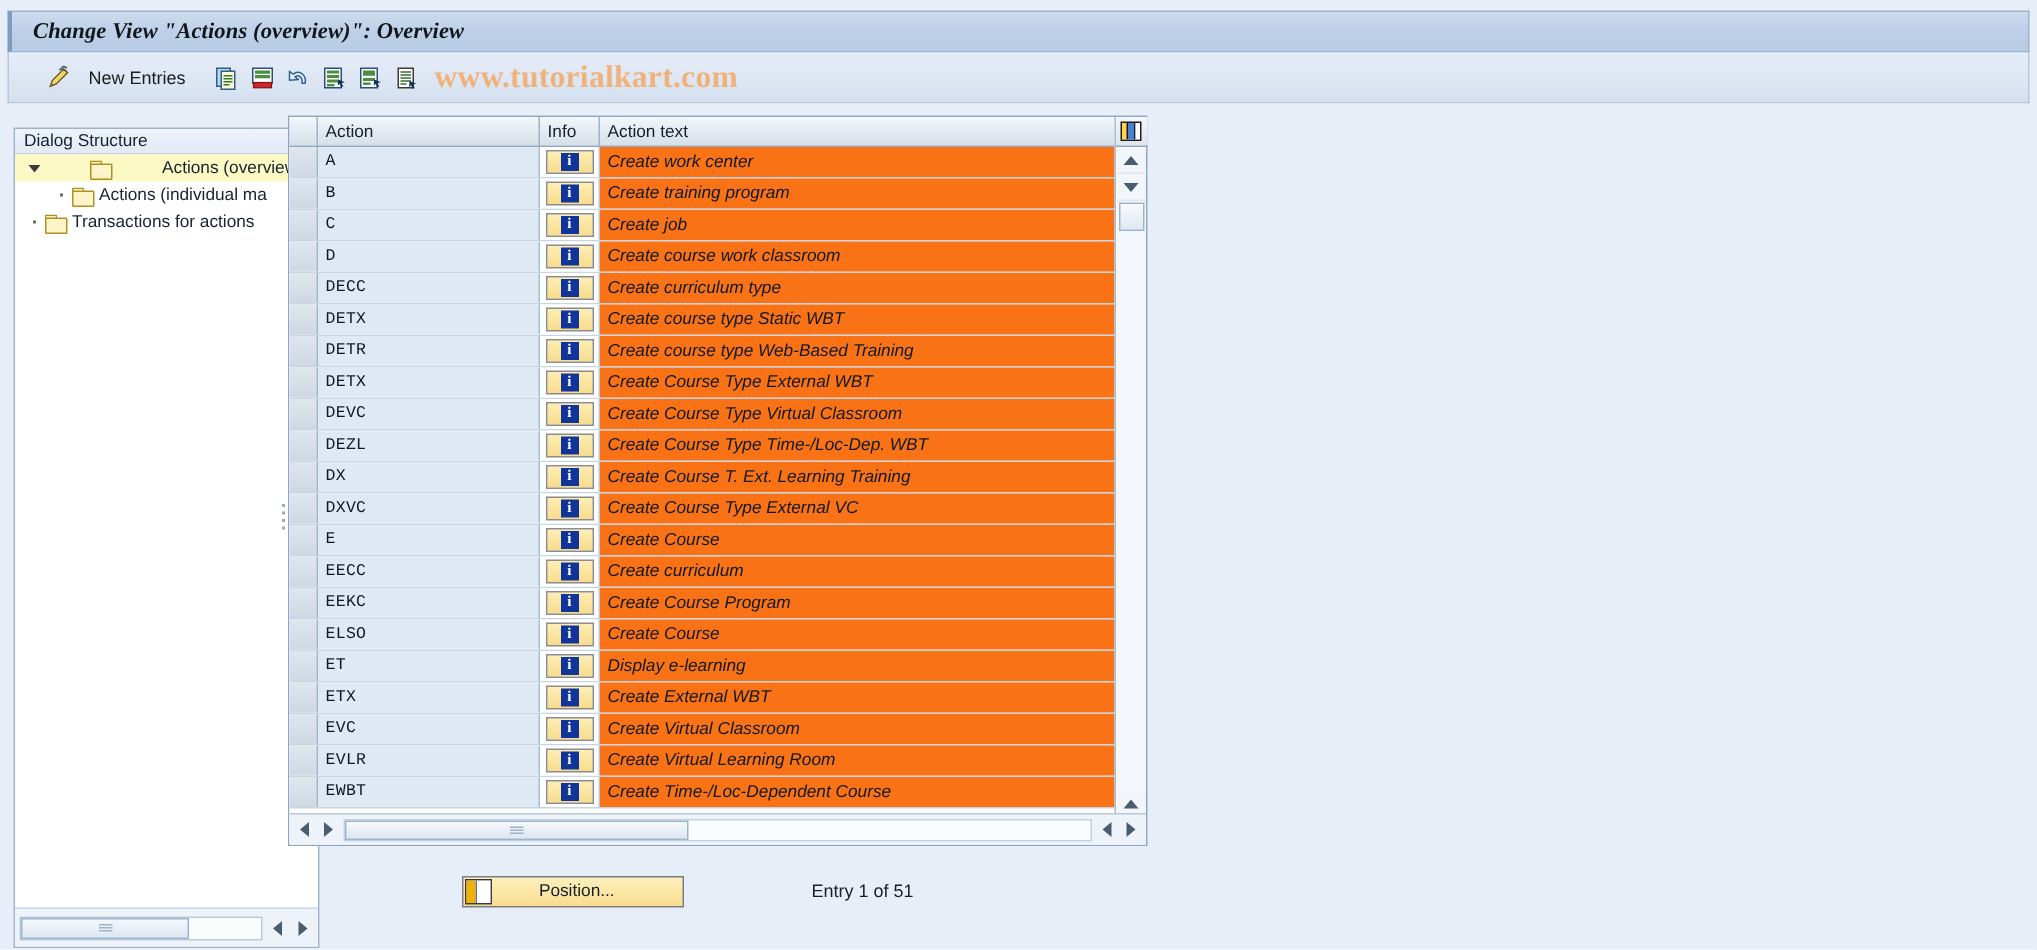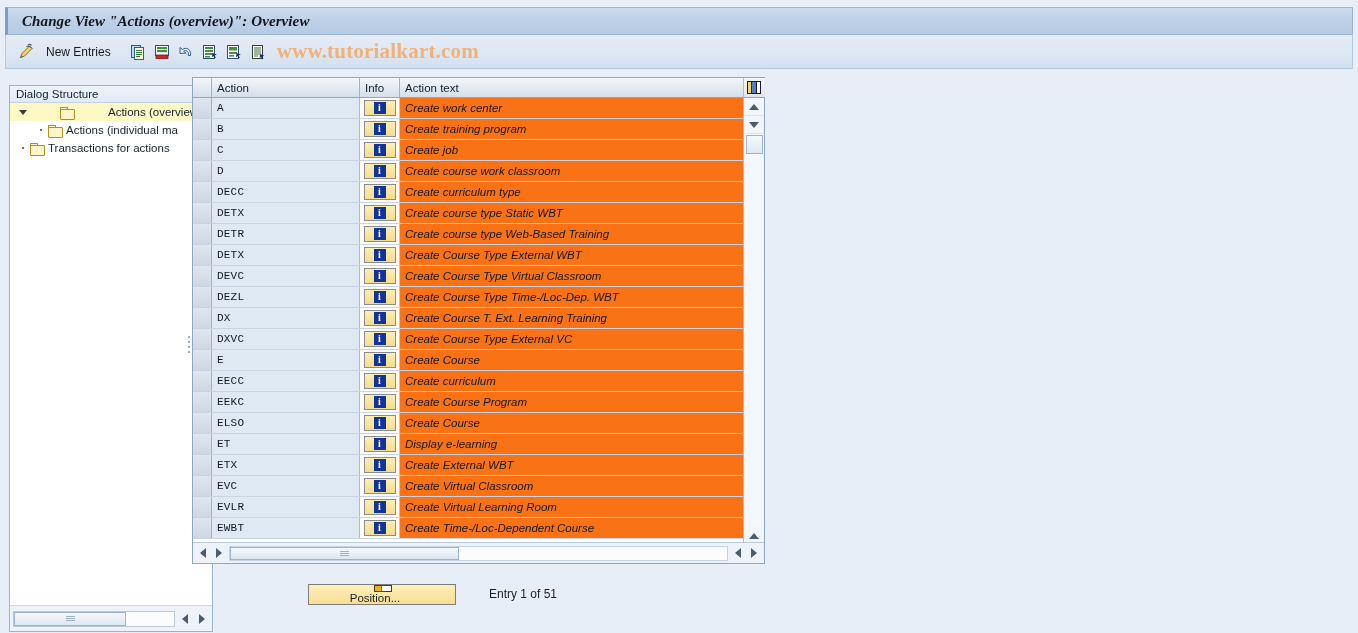--- a/index.html
+++ b/index.html
@@ -57,21 +57,21 @@
     position: absolute;
     left: 5px; top: 35px;
     width: 1348px;
     height: 34px;
     background: linear-gradient(to bottom, #e4ecf6 0%, #dce6f3 60%, #d3dff0 100%);
     border: 1px solid #b7c8dd;
     border-top: none;
     box-sizing: border-box;
     display: flex;
     align-items: center;
-    padding-left: 9px;
+    padding-left: 22px;
   }
   .tb-item {
     display: flex;
     align-items: center;
     height: 24px;
     margin-right: 2px;
     padding: 0 2px;
     cursor: default;
   }
   .tb-label {
@@ -405,21 +405,20 @@
   }
   #position-button {
     margin-left: 116px;
     width: 148px; height: 21px;
     background: linear-gradient(to bottom,#fdf0bd,#f8dd90);
     border: 1px solid #7d7d7d;
     box-sizing: border-box;
     display: flex; align-items: center;
     cursor: pointer;
     position: relative;
-    flex-direction: column;
   }
   #position-button .pb-icon {
     width: 18px; height: 17px;
     margin-left: 1px;
     border: 1px solid #3a3a3a;
     background: #ffffff;
     position: relative;
     box-sizing: border-box;
     overflow:hidden;
     display:flex;
@@ -427,21 +426,21 @@
   #position-button .pb-icon .pbi-l { width:6px; background:#f2b300; }
   #position-button .pb-icon .pbi-r { flex:1; background:#ffffff; border-left:1px solid #6f6f6f;}
   #position-button .pb-label {
     flex: 1 1 auto;
     text-align: center;
     font-size: 11.5px;
     color: #15202c;
     padding-right: 14px;
   }
   #entry-status {
-    margin-left: 33px;
+    margin-left: 85px;
     font-size: 12px;
     color: #14202c;
     white-space: nowrap;
   }
 </style>
 </head>
 <body>
 
 <div id="app-window">
 

